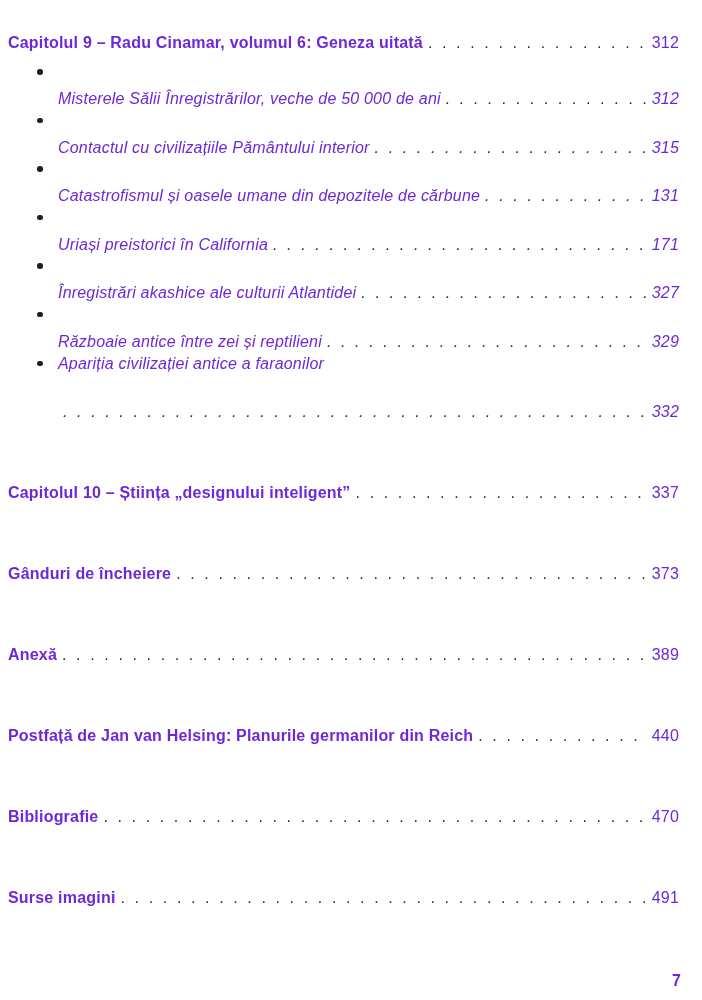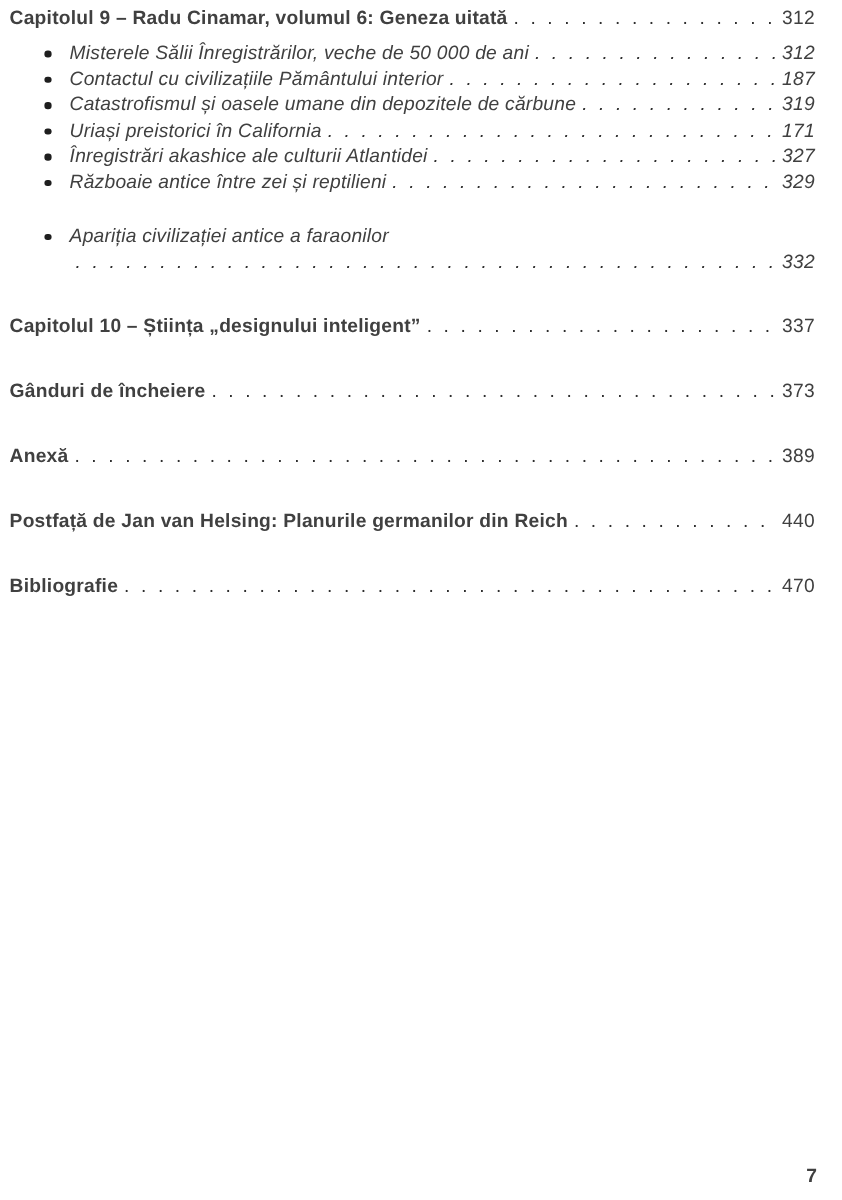--- a/index.html
+++ b/index.html
@@ -5,21 +5,21 @@
   html, body {
     margin: 0;
     padding: 0;
     background: #ffffff;
   }
   .page {
     position: relative;
     width: 702px;
     height: 1000px;
     background: #ffffff;
-    color: #404040;
+    color: #6d28d9;
     font-family: "Liberation Sans", sans-serif;
     font-size: 16px;
     line-height: 22px;
     box-sizing: border-box;
     padding: 5px 23px 0 8px;
     overflow: hidden;
     letter-spacing: 0.2px;
   }
   .toc-row {
     display: flex;
@@ -46,20 +46,21 @@
   .leader::after {
     content: ". . . . . . . . . . . . . . . . . . . . . . . . . . . . . . . . . . . . . . . . . . . . . . . . . . . . . . . . . . . . . . . . . . . . . . . . . . . . . . . . . . . . . . . . . . . .";
     letter-spacing: 2.6px;
   }
   .page-num {
     flex: 0 0 auto;
     font-weight: normal;
     padding-left: 3px;
     text-align: right;
     min-width: 30px;
+    margin-top: 27px;
   }
   ul.toc-sublist {
     list-style: none;
     margin: 7px 0 0 0;
     padding: 0;
     font-style: italic;
   }
   ul.toc-sublist li {
     position: relative;
     padding-left: 50px;
@@ -69,21 +70,20 @@
     position: absolute;
     left: 29px;
     top: 8px;
     width: 5.5px;
     height: 5.5px;
     border-radius: 50%;
     background: #1e1e1e;
   }
   .sub-line1 {
     white-space: nowrap;
-    margin-top: 23px;
   }
   .folio {
     position: absolute;
     right: 21px;
     bottom: 8px;
     font-weight: bold;
     font-size: 16px;
   }
 </style>
 </head>
@@ -104,29 +104,29 @@
         <span class="toc-title">Misterele Sălii Înregistrărilor, veche de 50 000 de ani</span>
         <span class="leader"></span>
         <span class="page-num">312</span>
       </div>
     </li>
     <li>
       <span class="bullet-dot"></span>
       <div class="toc-row">
         <span class="toc-title">Contactul cu civilizațiile Pământului interior</span>
         <span class="leader"></span>
-        <span class="page-num">187</span>
+        <span class="page-num">315</span>
       </div>
     </li>
     <li>
       <span class="bullet-dot"></span>
       <div class="toc-row">
         <span class="toc-title">Catastrofismul și oasele umane din depozitele de cărbune</span>
         <span class="leader"></span>
-        <span class="page-num">319</span>
+        <span class="page-num">131</span>
       </div>
     </li>
     <li>
       <span class="bullet-dot"></span>
       <div class="toc-row">
         <span class="toc-title">Uriași preistorici în California</span>
         <span class="leader"></span>
         <span class="page-num">171</span>
       </div>
     </li>
@@ -179,16 +179,21 @@
     <span class="leader"></span>
     <span class="page-num">440</span>
   </div>
 
   <div class="toc-row chapter spaced">
     <span class="toc-title">Bibliografie</span>
     <span class="leader"></span>
     <span class="page-num">470</span>
   </div>
 
+  <div class="toc-row chapter spaced">
+    <span class="toc-title">Surse imagini</span>
+    <span class="leader"></span>
+    <span class="page-num">491</span>
+  </div>
 
   <div class="folio">7</div>
 
 </div>
 
 </body></html>

